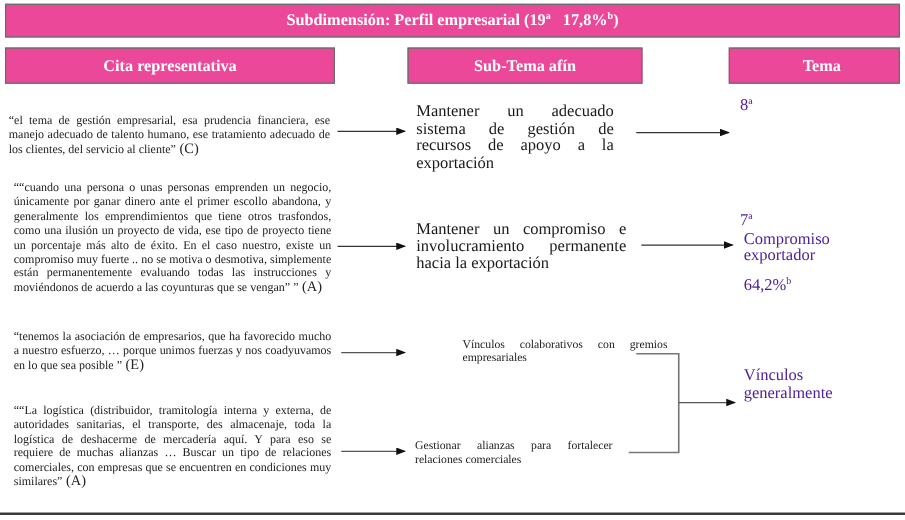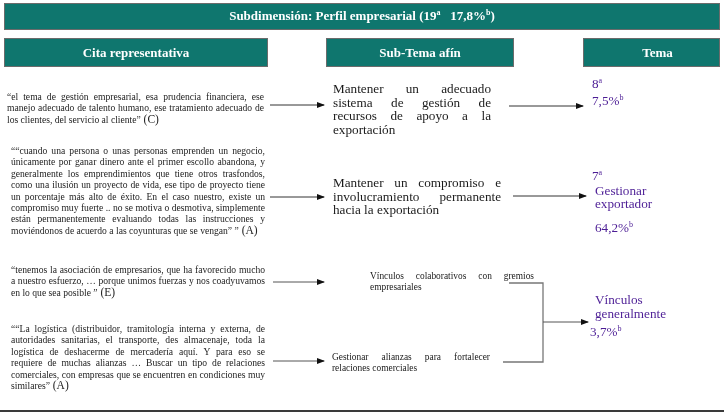--- a/index.html
+++ b/index.html
@@ -1,18 +1,18 @@
 <!DOCTYPE html>
 <html><head>
 <meta charset="utf-8">
 <style>
   html, body { margin: 0; padding: 0; background: #ffffff; }
   body { width: 724px; height: 416px; position: relative; overflow: hidden;
          font-family: "Liberation Serif", "DejaVu Serif", serif; color: #1a1a1a; }
-  .bar { position: absolute; background: #0f766e; color: #ffffff; font-weight: bold;
+  .bar { position: absolute; background: #ec4899; color: #ffffff; font-weight: bold;
          display: flex; align-items: center; justify-content: center; border: 1px solid #6b6b6b;
          box-sizing: border-box; font-size: 13px; }
   #title-bar { left: 4px; top: 3px; width: 716px; height: 27px; }
   #hdr-cita { left: 4px; top: 38px; width: 264px; height: 29px; }
   #hdr-sub { left: 326px; top: 38px; width: 188px; height: 29px; }
   #hdr-tema { left: 583px; top: 38px; width: 137px; height: 29px; padding-left: 12px; }
   .quote { position: absolute; font-size: 9.6px; line-height: 11.4px; text-align: justify;
            color: #222; }
   .quote .src { font-size: 11.5px; }
   #q1 { left: 7px; top: 91px; width: 257px; }
@@ -52,30 +52,28 @@
 <div class="quote" id="q3"><span>“tenemos la asociación de empresarios, que ha favorecido mucho a nuestro esfuerzo, … porque unimos fuerzas y nos coadyuvamos en lo que sea posible ”</span><span class="src"> (E)</span></div>
 <div class="quote" id="q4"><span>““La logística (distribuidor, tramitología interna y externa, de autoridades sanitarias, el transporte, des almacenaje, toda la logística de deshacerme de mercadería aquí. Y para eso se requiere de muchas alianzas … Buscar un tipo de relaciones comerciales, con empresas que se encuentren en condiciones muy similares”</span><span class="src"> (A)</span></div>
 
 <div class="sub big" id="s1">Mantener un adecuado sistema de gestión de recursos de apoyo a la exportación</div>
 <div class="sub big" id="s2">Mantener un compromiso e involucramiento permanente hacia la exportación</div>
 <div class="sub small" id="s3">Vínculos colaborativos con gremios empresariales</div>
 <div class="sub small" id="s4">Gestionar alianzas para fortalecer relaciones comerciales</div>
 
 <div class="tema" id="t1">
   <span class="rank"><span>8</span><sup>a</sup></span>
-  <span class="pct"><span>7,5%</span><sup>b</sup></span>
 </div>
 <div class="tema" id="t2">
   <span class="rank"><span>7</span><sup>a</sup></span>
-  <span style="display:block;width:80px;margin-left:3px;margin-top:1px">Gestionar exportador</span>
+  <span style="display:block;width:80px;margin-left:3px;margin-top:1px">Compromiso exportador</span>
   <span class="pct" style="margin-left:3px;margin-top:7px"><span>64,2%</span><sup>b</sup></span>
 </div>
 <div class="tema" id="t3">
   <span style="display:block;width:80px;margin-left:5px;margin-top:1px">Vínculos generalmente</span>
-  <span class="pct" style="margin-top:2px"><span>3,7%</span><sup>b</sup></span>
 </div>
 
 <svg id="connectors" viewBox="0 0 724 416">
   <defs>
     <marker id="ah" markerWidth="8" markerHeight="6" refX="7" refY="3" orient="auto" markerUnits="userSpaceOnUse">
       <path d="M0,0 L8,3 L0,6 Z" fill="#111"></path>
     </marker>
   </defs>
 
   <line x1="270" y1="105" x2="324" y2="105" stroke="#333" stroke-width="1" marker-end="url(#ah)"></line>

